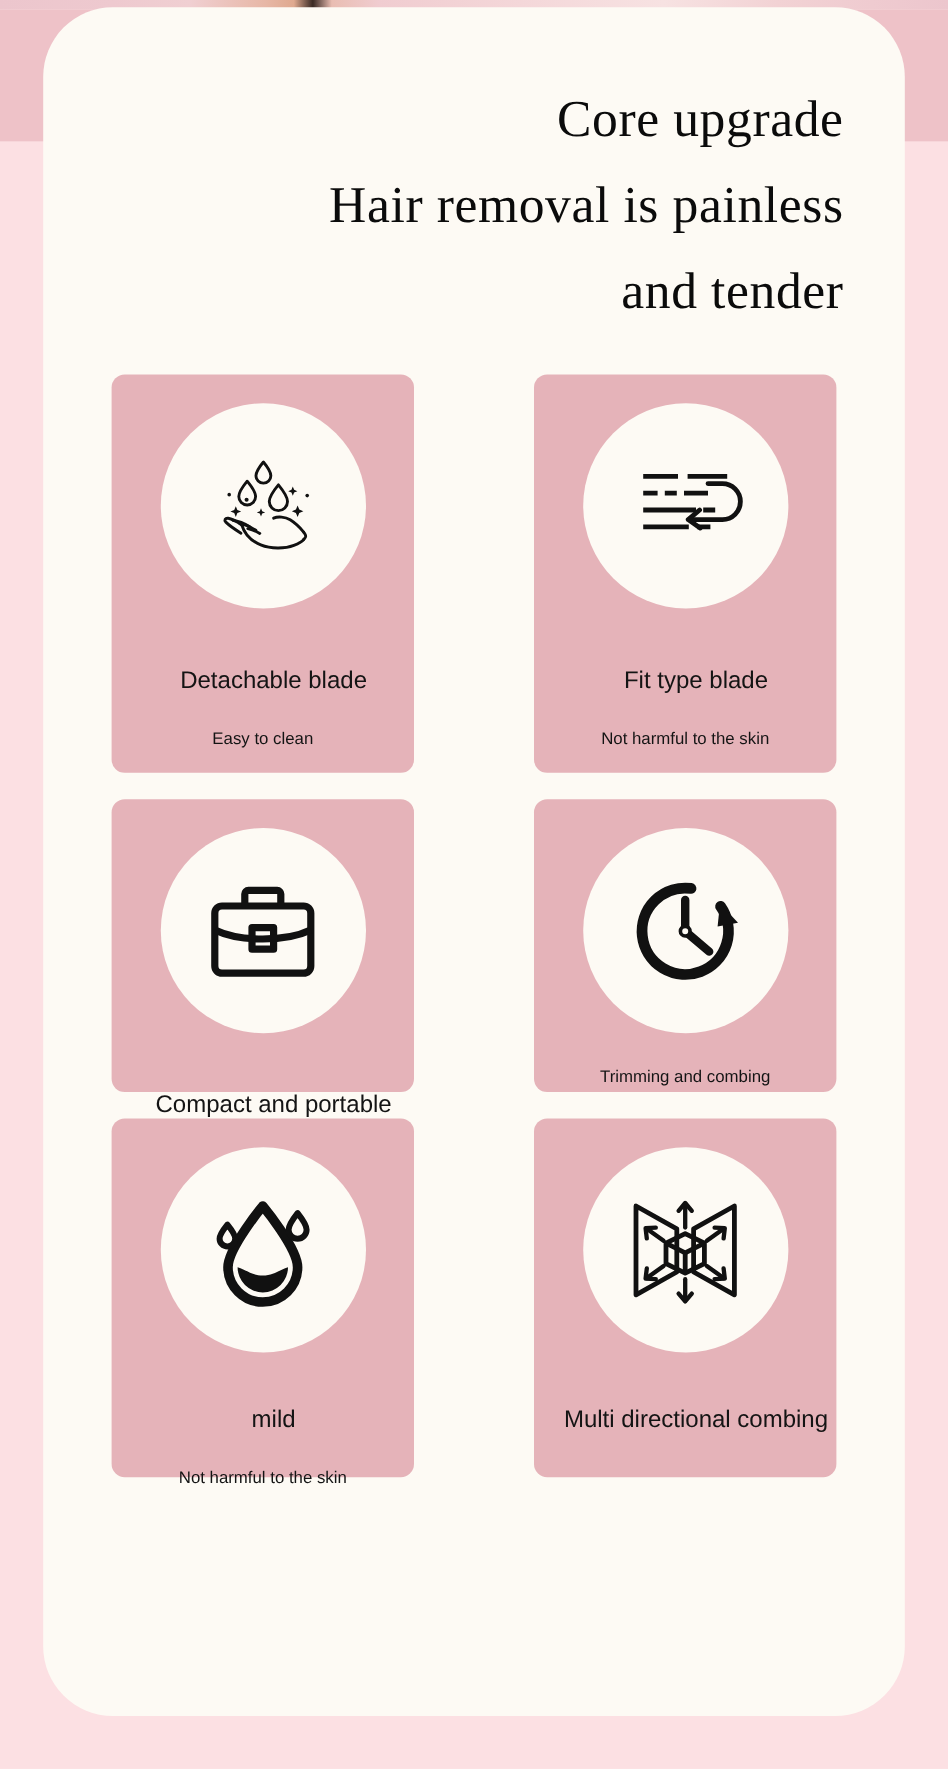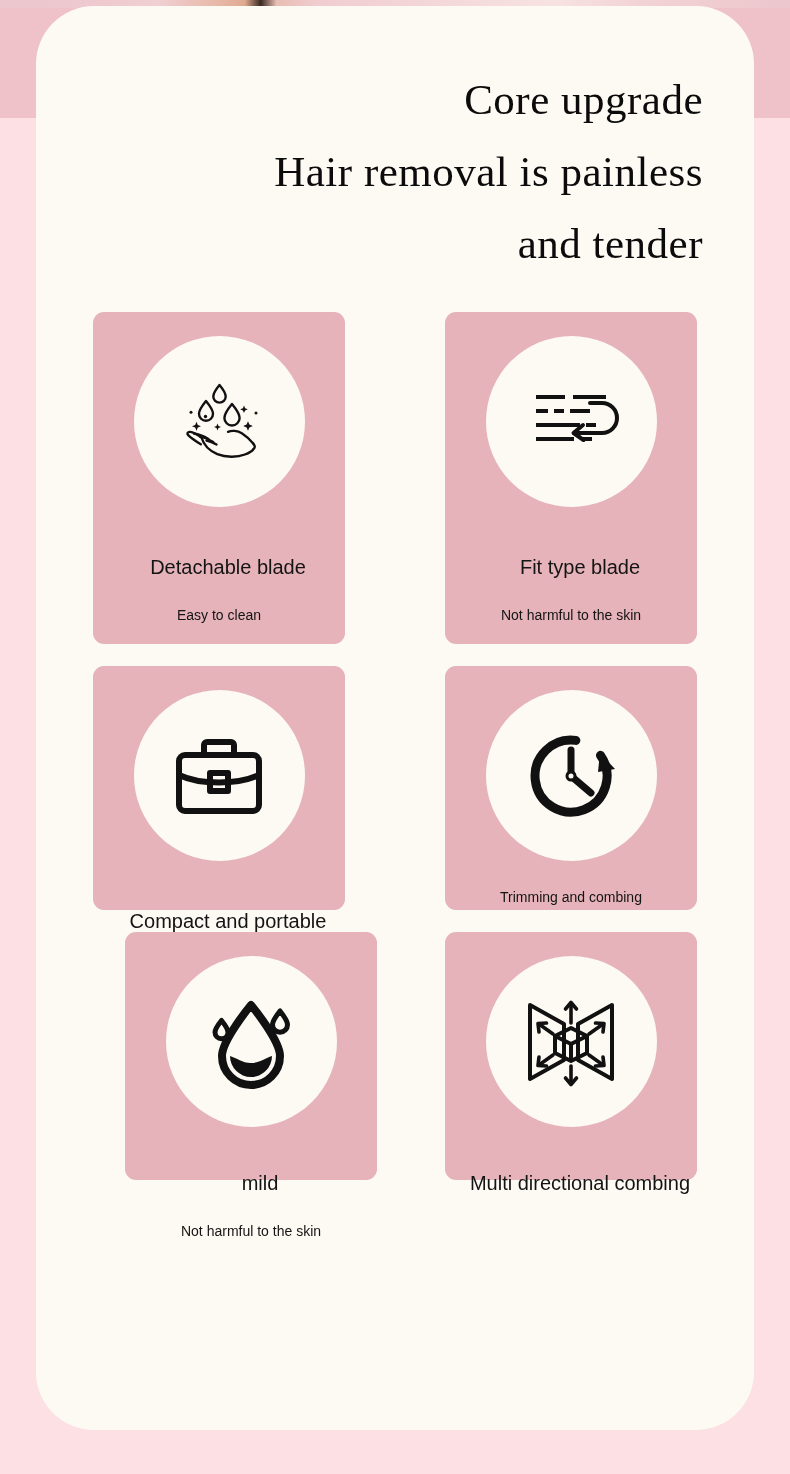--- a/index.html
+++ b/index.html
@@ -92,21 +92,21 @@
     border-radius: 11px;
     box-sizing: border-box;
     padding-top: 24px;
     padding-bottom: 18px;
     display: flex;
     flex-direction: column;
     align-items: center;
   }
   .card-r1 { height: 332px; }
   .card-r2 { height: 244px; }
-  .card-r3 { height: 248px; margin-left: 32px; }
+  .card-r3 { height: 299px; }
 
   .icon-circle {
     width: 171px;
     height: 171px;
     border-radius: 50%;
     background: #fdfaf4;
     display: flex;
     align-items: center;
     justify-content: center;
     flex: 0 0 auto;

